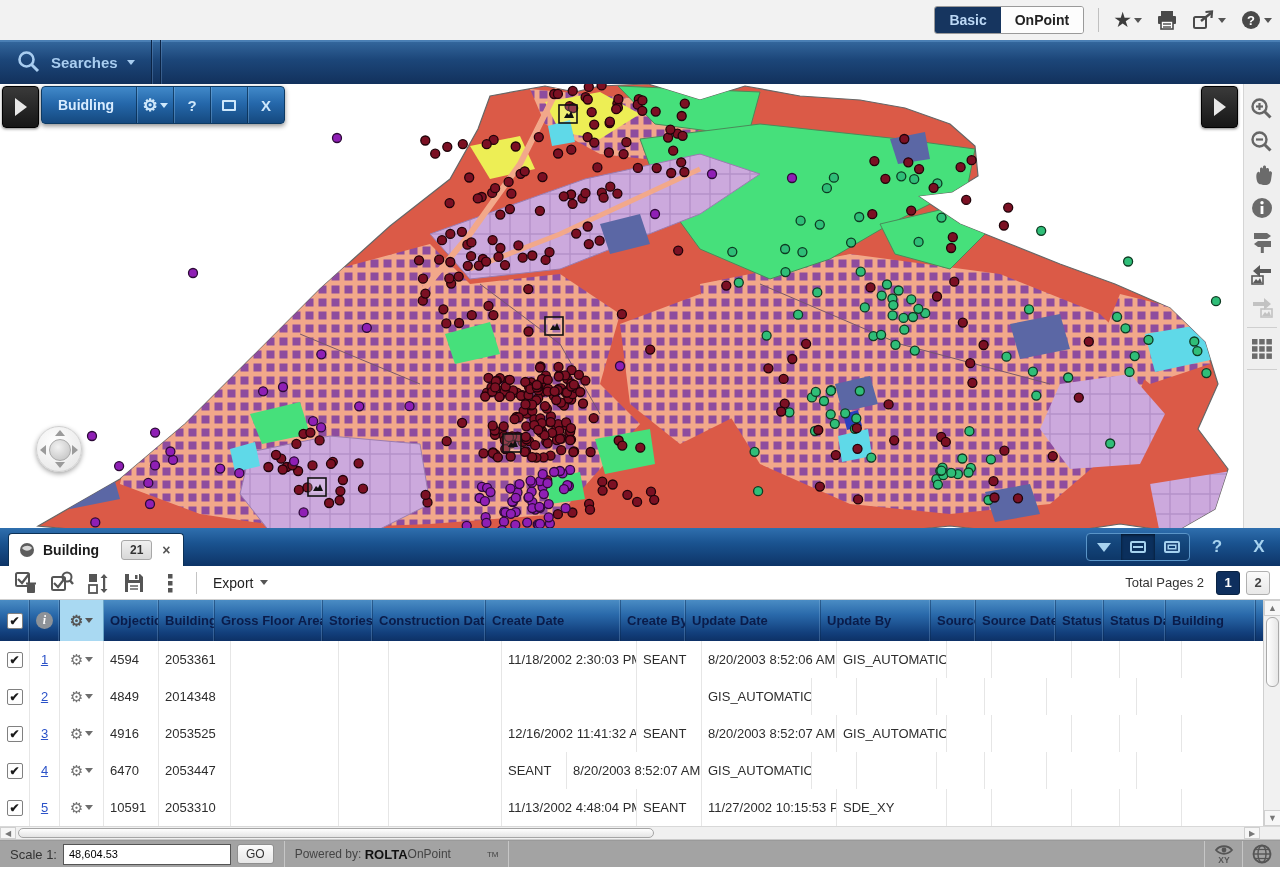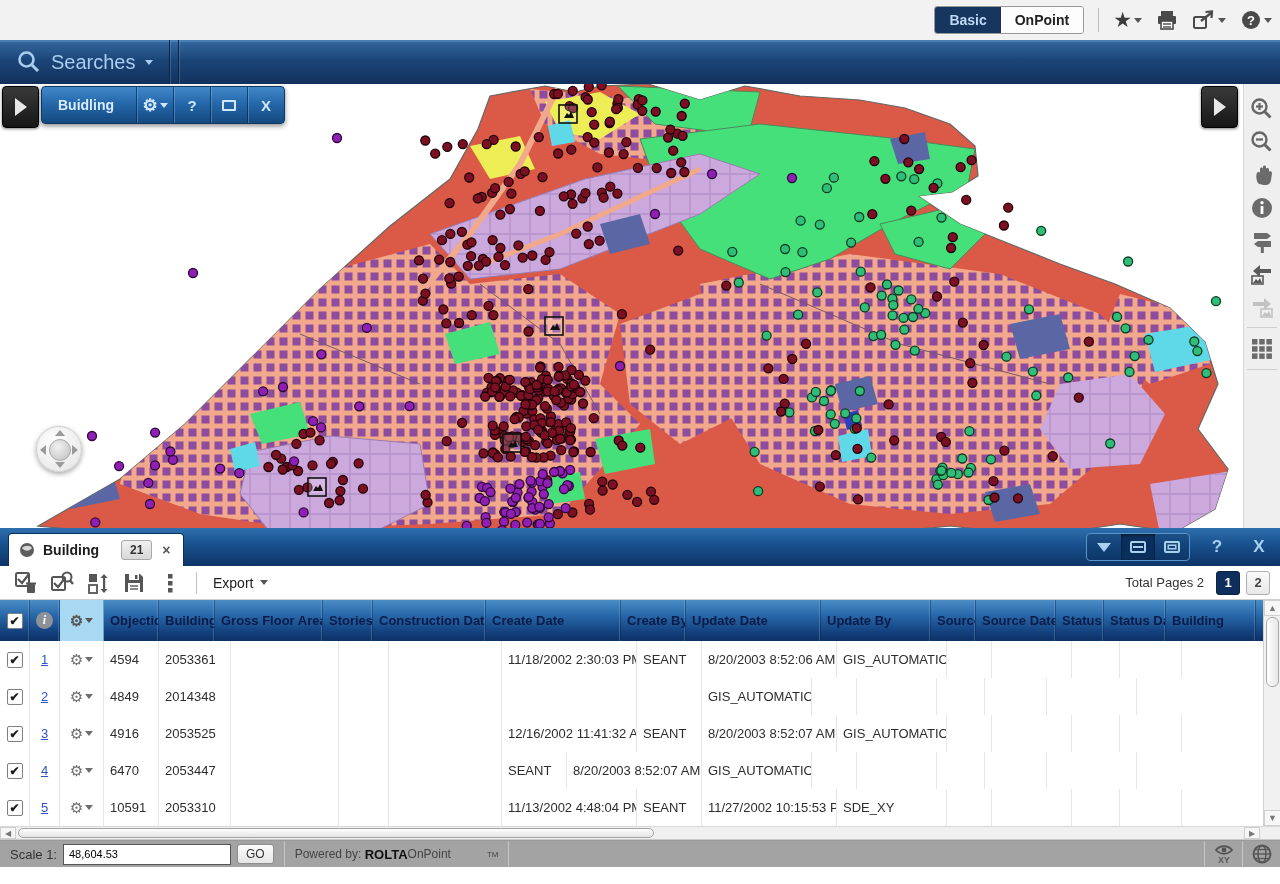--- a/index.html
+++ b/index.html
@@ -12,21 +12,21 @@
   .seg .segbtn { padding:5px 14px; font-size:14px; font-weight:bold; cursor:pointer; }
   .seg .on  { background:#16355f; color:#bcd8f5; }
   .seg .off { background:#fdfdfd; color:#222; }
   .tb-sep { width:1px; height:24px; background:#c0c0c0; }
   .tb-ico { display:flex; align-items:center; gap:2px; color:#3c3c3c; cursor:pointer; }
   .caret { width:0; height:0; border-left:4px solid transparent; border-right:4px solid transparent; border-top:5px solid #555; display:inline-block; }
 
   
   .searchbar { height:44px; background:linear-gradient(180deg,#35699f 0%,#1c4679 45%,#12315c 100%); display:flex; align-items:center; box-shadow:inset 0 2px 0 #4a7fb4; position:relative; }
   .searchgrp { display:flex; align-items:center; gap:9px; padding:0 16px; height:100%; cursor:pointer; }
-  .searchgrp .lbl { color:#a8cdf0; font-size:20px; font-weight:normal;text-align:right; }
+  .searchgrp .lbl { color:#a8cdf0; font-size:15px; font-weight:bold;text-align:right; }
   .searchgrp .caret { border-top-color:#a8cdf0; }
   .sb-sep { width:1px; height:100%; background:#0b2344; box-shadow:1px 0 0 rgba(120,160,205,.35); }
 
   
   .maparea { position:relative; height:444px; background:#5eead4; overflow:hidden; }
   .maptools { position:absolute; right:0; top:0; width:37px; height:100%; background:#efefef; border-left:1px solid #d5d5d5; display:flex; flex-direction:column; align-items:center; padding-top:8px; }
   .mt-btn { width:30px; height:33px; display:flex; align-items:center; justify-content:center; cursor:pointer; }
   .mt-sep { width:30px; height:1px; background:#cfcfcf; margin:4px 0; }
   .mapbtn { position:absolute; width:37px; height:42px; background:linear-gradient(180deg,#3a3a3a,#161616); border:1px solid #000; border-radius:4px; display:flex; align-items:center; justify-content:center; cursor:pointer; box-shadow:0 1px 3px rgba(0,0,0,.5); }
   .mapbtn.left  { left:2px; top:2px; }

